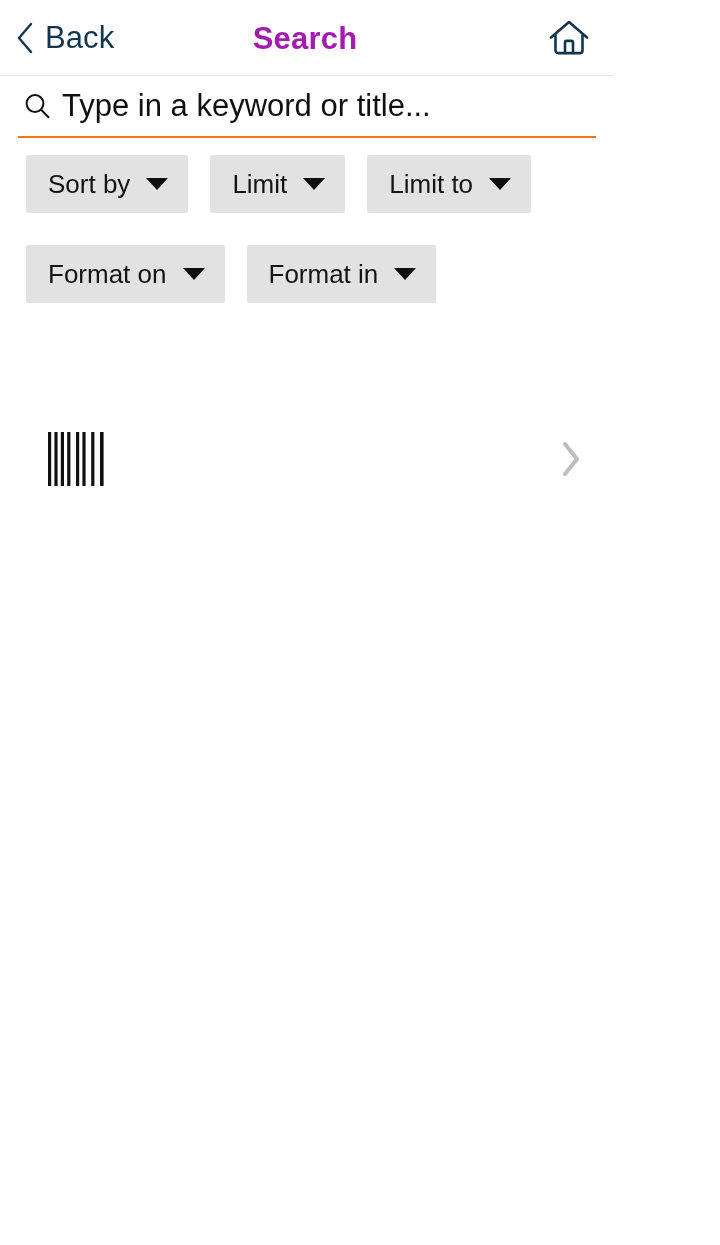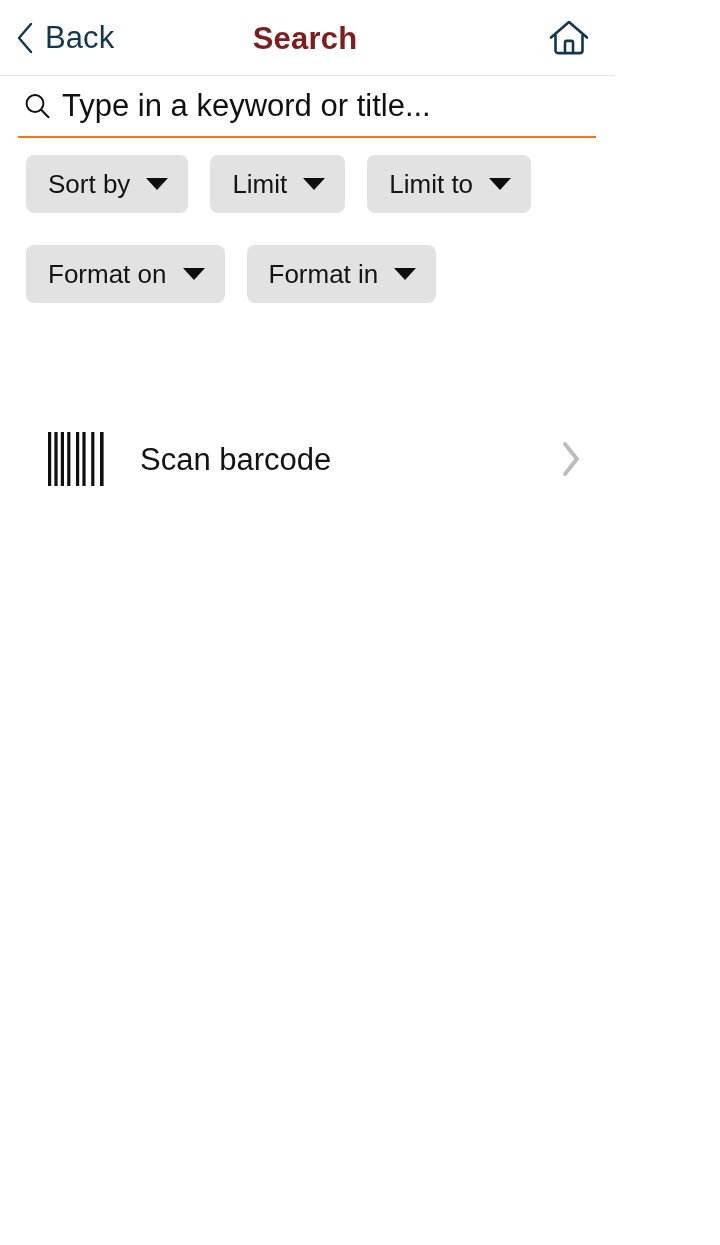--- a/index.html
+++ b/index.html
@@ -61,21 +61,21 @@
 
   .page-title {
     position: absolute;
     left: 0;
     right: 4px;
     top: 50%;
     transform: translateY(-50%);
     text-align: center;
     font-size: 31px;
     font-weight: bold;
-    color: #7f1d1d;
+    color: #a21caf;
     letter-spacing: 0.2px;
     line-height: 1;
     pointer-events: none;
   }
 
   .home-button {
     position: absolute;
     right: 22px;
     top: 50%;
     transform: translateY(-50%);
@@ -142,21 +142,21 @@
   .chip-row + .chip-row { margin-top: 32px; }
 
   .chip {
     display: inline-flex;
     align-items: center;
     gap: 16px;
     height: 58px;
     padding: 0 20px 0 22px;
     background: #e2e2e2;
     border: none;
-    border-radius: 8px;
+    border-radius: 2px;
     cursor: pointer;
     font-family: "Liberation Sans", sans-serif;
     box-sizing: border-box;
   }
 
   .chip-label {
     font-size: 26px;
     color: #141414;
     line-height: 1;
     white-space: nowrap;
@@ -287,21 +287,20 @@
           <rect x="6.4" y="0" width="3.2" height="54"></rect>
           <rect x="12.8" y="0" width="3.2" height="54"></rect>
           <rect x="19.2" y="0" width="3.2" height="54"></rect>
           <rect x="28.0" y="0" width="3.2" height="54"></rect>
           <rect x="34.4" y="0" width="3.2" height="54"></rect>
           <rect x="43.2" y="0" width="3.2" height="54"></rect>
           <rect x="52.0" y="0" width="3.6" height="54"></rect>
         </g>
       </svg>
     </span>
-    <span class="scan-label">Scan barcode</span>
     <span class="scan-chevron">
       <svg width="24" height="38" viewBox="0 0 24 38" fill="none" xmlns="http://www.w3.org/2000/svg">
         <path d="M6 4 L18 19 L6 34" stroke="#bdbdbd" stroke-width="4" stroke-linecap="round" stroke-linejoin="round" fill="none"></path>
       </svg>
     </span>
   </div>
 
   <div class="content-spacer"></div>
 </div>
 

